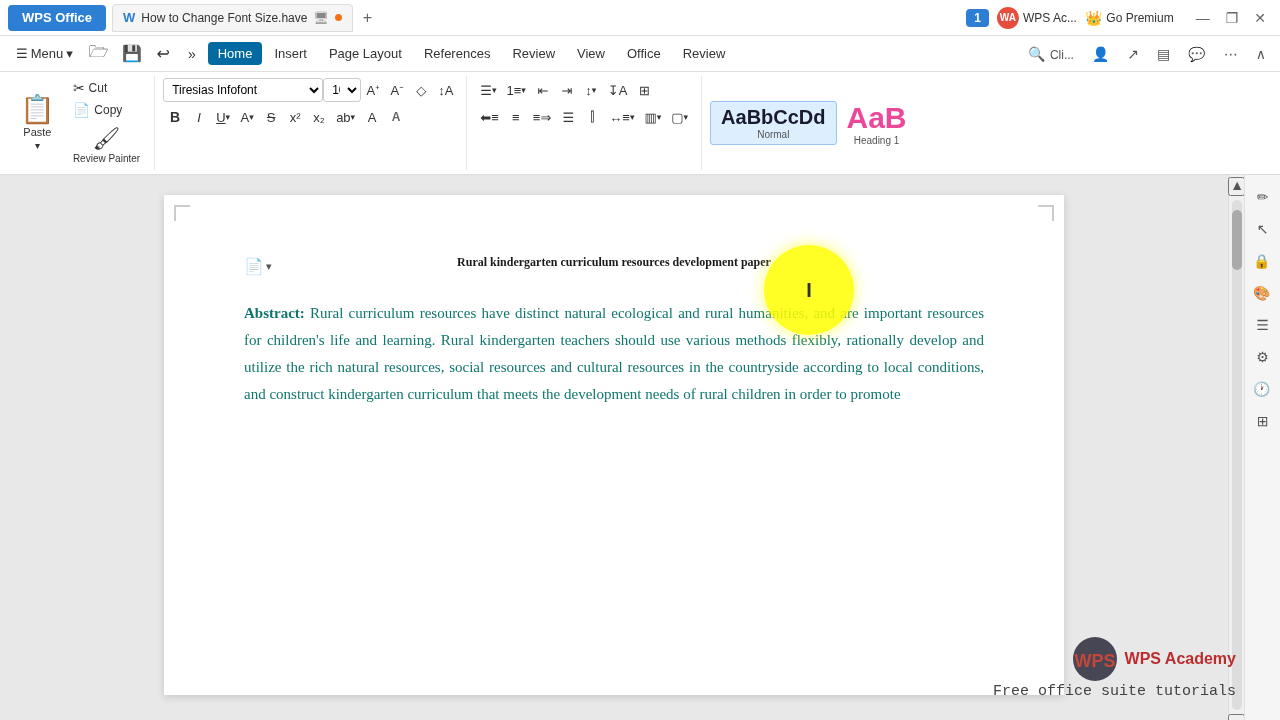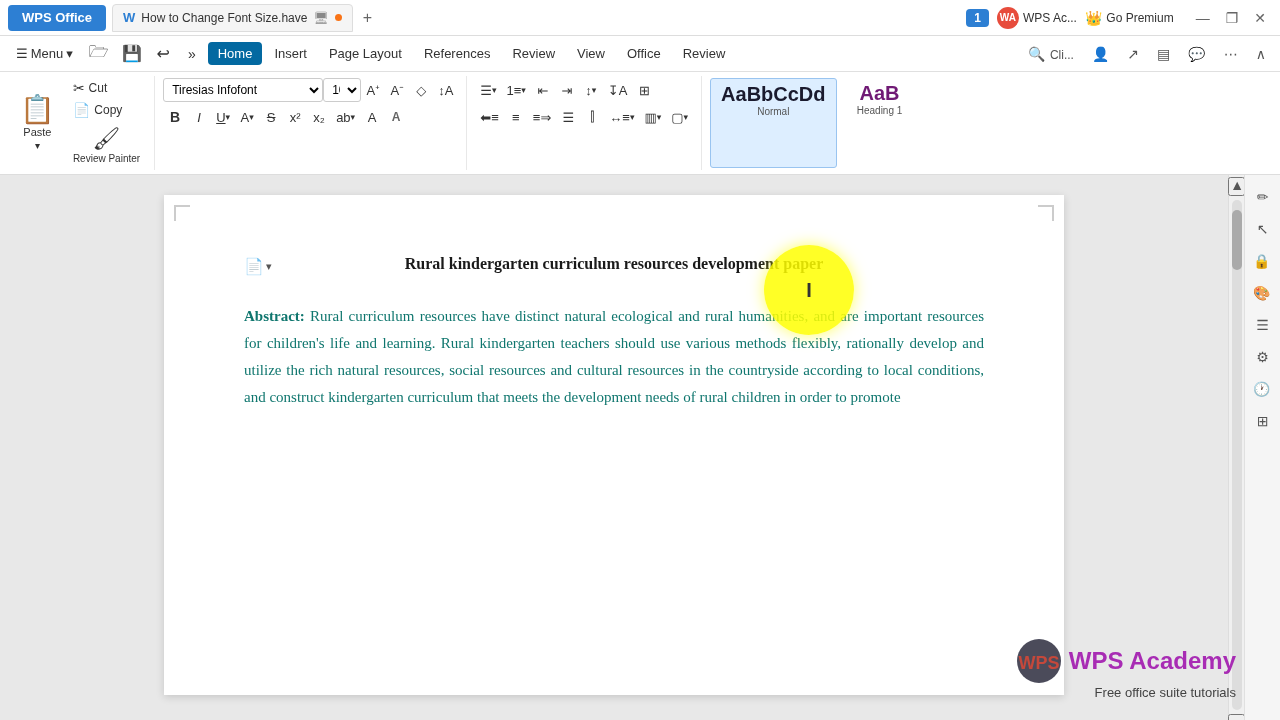--- a/index.html
+++ b/index.html
@@ -120,48 +120,48 @@
     .italic-btn { font-style: italic; }
 
     
     .para-group {
       display: flex; flex-direction: column; padding: 2px 8px;
       border-right: 1px solid #e8e8e8; gap: 3px;
     }
 
     
     .styles-group {
-      display: flex; padding: 2px 8px; gap: 8px;
+      display: flex; align-items: center; padding: 2px 8px; 
       flex: 1;
     }
     .style-item {
       display: flex; flex-direction: column; align-items: center; padding: 4px 10px;
       cursor: pointer; border-radius: 3px; min-width: 70px;
     }
     .style-item.active { background: #ddeeff; border: 1px solid #99c4f0; }
     .style-preview { font-size: 20px; font-weight: bold; color: #1a1a2e; }
     .style-label { font-size: 10px; color: #555; }
-    .style-preview-heading { font-size: 20px; font-weight: bold; color: #701a75; }
+    .style-preview-heading { font-size: 30px; font-weight: bold; color: #ec4899; }
 
     
     .doc-area {
       display: flex; background: #e8e8e8; flex: 1; height: calc(720px - 160px);
       position: relative;
     }
     .doc-scroll {
       flex: 1; overflow-y: auto; display: flex; flex-direction: column; align-items: center;
       padding: 20px 0;
     }
     .doc-page {
       background: #fff; width: 900px; min-height: 500px;
       box-shadow: 0 2px 8px rgba(0,0,0,0.15); position: relative;
       padding: 60px 80px 40px 80px;
     }
     .doc-title {
-      text-align: center; font-size: 16px; font-weight: bold; color: #1a1a1a;
+      text-align: center; font-size: 12px; font-weight: bold; color: #1a1a1a;
       margin-bottom: 30px; font-family: 'Times New Roman', serif;
     }
     .doc-abstract {
       font-size: 15px; line-height: 1.8; text-align: justify; color: #0f766e;
       font-family: 'Times New Roman', serif;
     }
     .doc-abstract strong { font-weight: bold; }
 
     
     .cursor-highlight {
@@ -205,24 +205,24 @@
       display: flex; flex-direction: column; align-items: flex-end;
       pointer-events: none; opacity: 0.92;
     }
     .wps-academy-logo {
       display: flex; align-items: center; gap: 6px;
     }
     .wps-logo-icon {
       width: 48px; height: 48px;
     }
     .wps-academy-text {
-      font-size: 24px; font-weight: bold; color: #a21caf; font-family: Arial, sans-serif;
+      font-size: 16px; font-weight: bold; color: #b91c1c; font-family: Arial, sans-serif;
     }
     .wps-tagline {
-      font-size: 13px; color: #333; font-family: Liberation Sans, sans-serif; margin-left: 8px;
+      font-size: 15px; color: #333; font-family: Liberation Mono, monospace; margin-left: 8px;
     }
 
     
     .format-painter-btn {
       display: flex; flex-direction: column; align-items: center; justify-content: center;
       padding: 4px 6px; cursor: pointer; background: none; border: none;
       font-size: 11px; color: #333; gap: 1px;
     }
     .format-painter-icon { font-size: 22px; }
 

